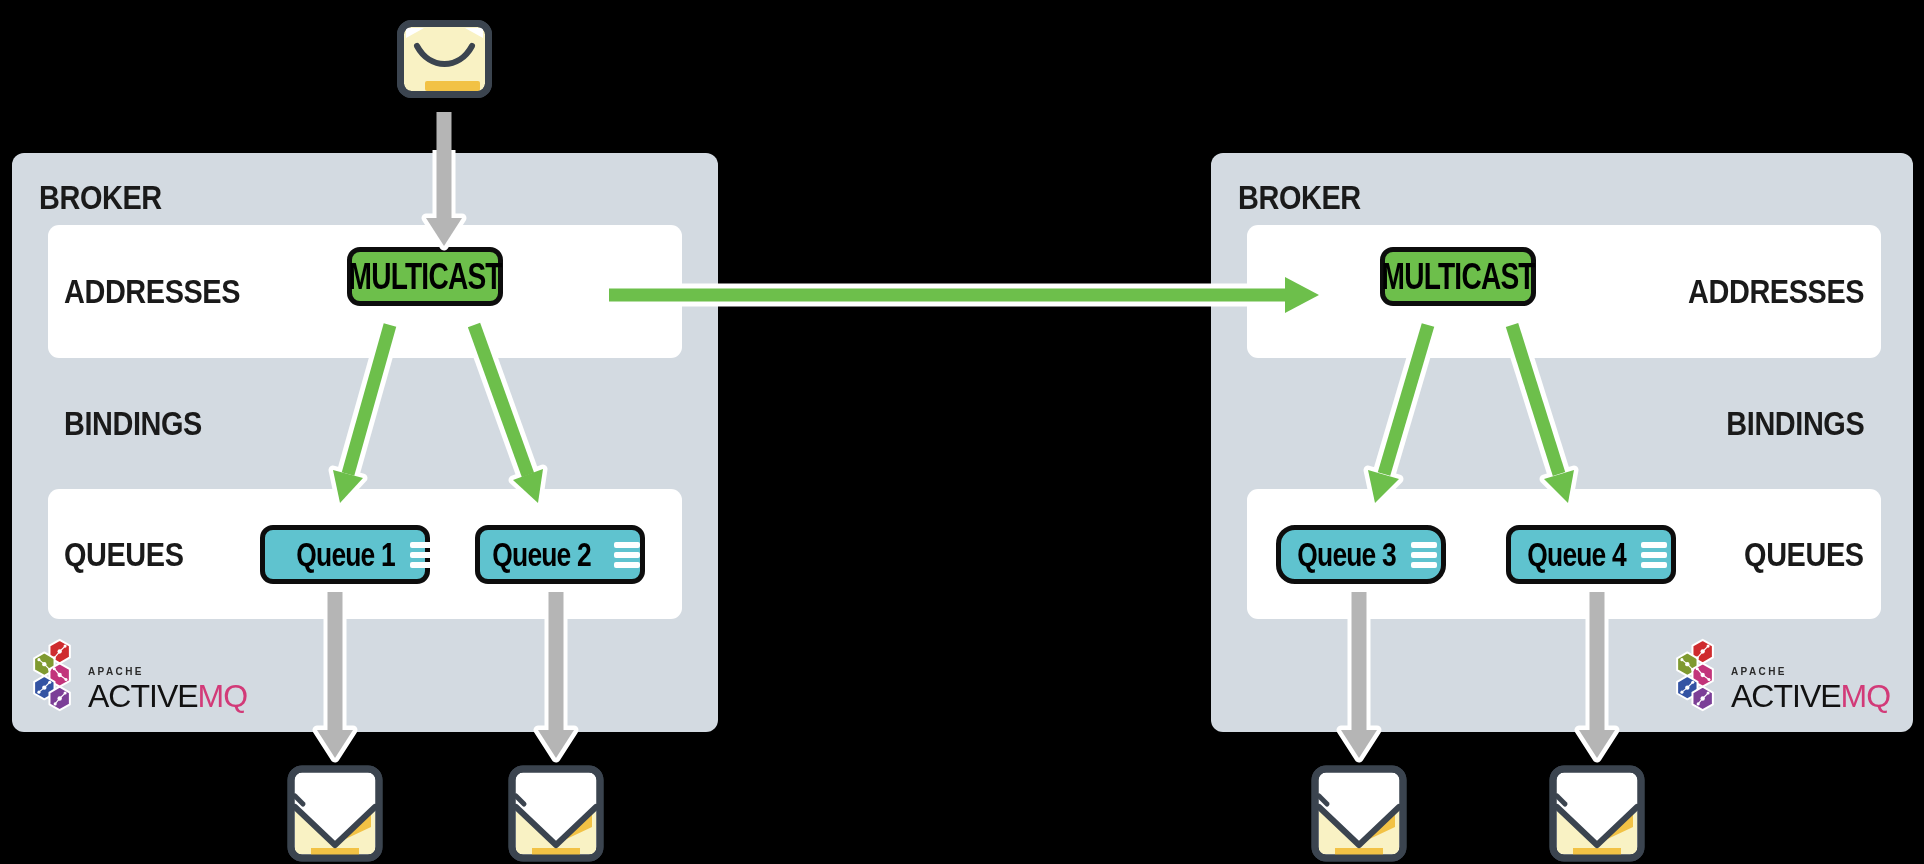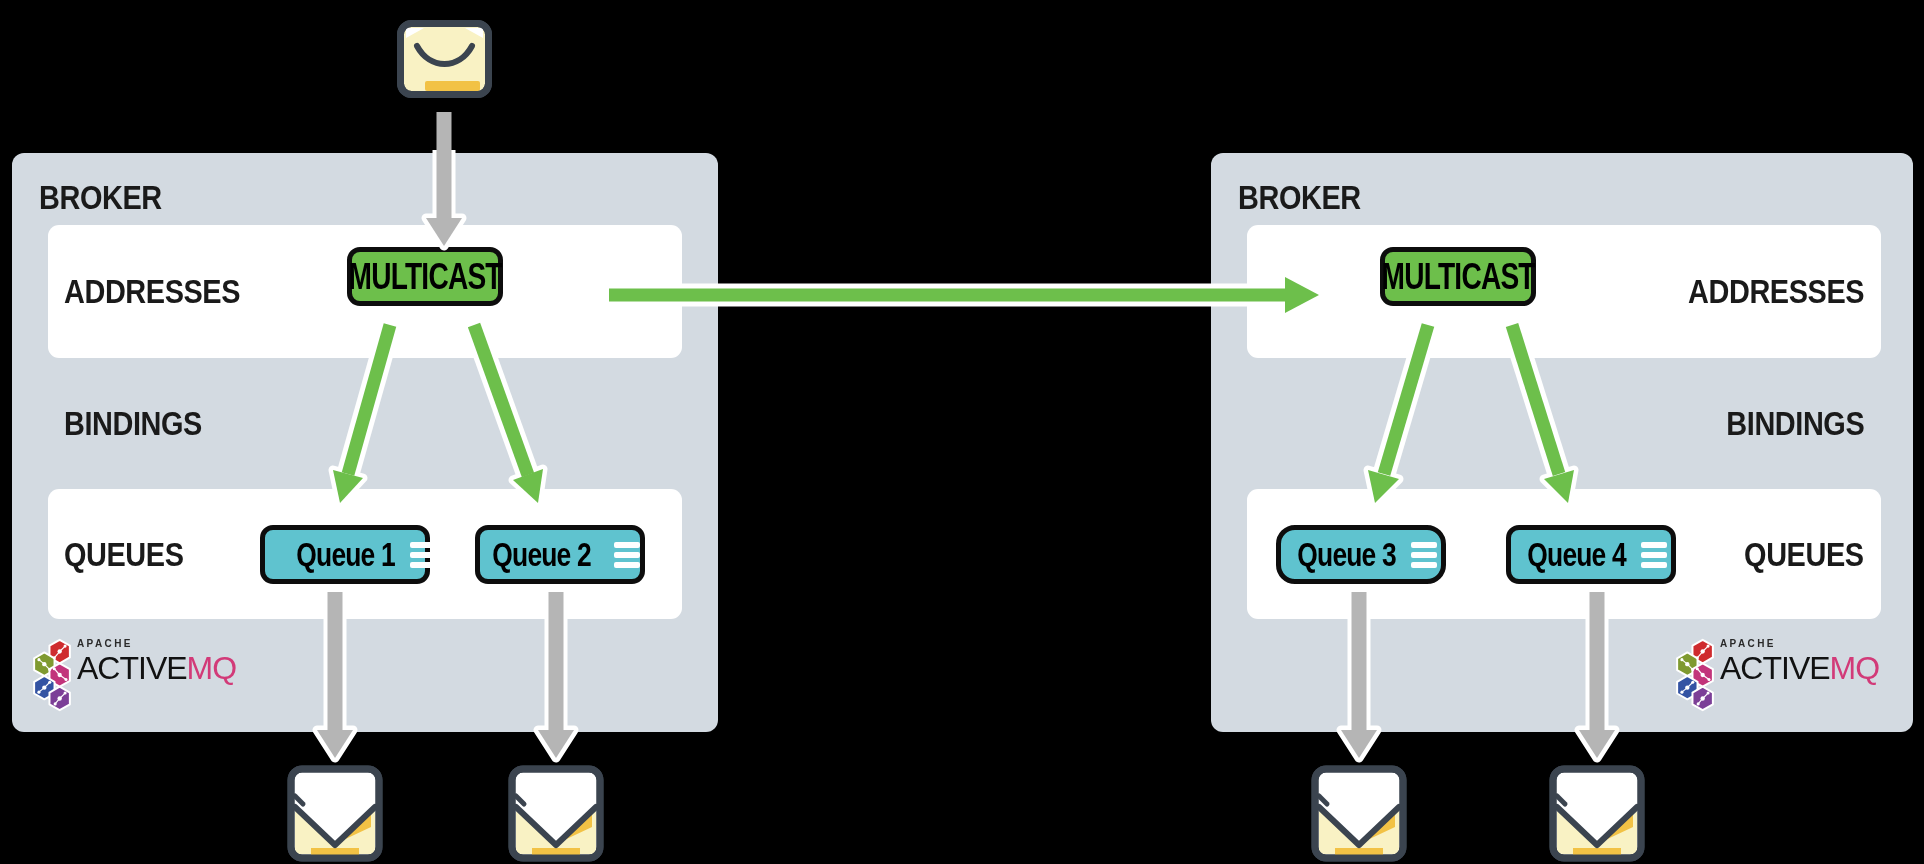--- a/index.html
+++ b/index.html
@@ -42,21 +42,21 @@
 
   .node{position:absolute;display:flex;align-items:center;justify-content:center;
     border:5px solid var(--button-border);border-radius:13px;height:59px;}
   .multicast{top:94px;width:156px;background:var(--multicast-green);align-items:center;}
   .queue{top:372px;width:170px;background:var(--queue-cyan);gap:5px;}
   .node-label{font-size:36px;font-weight:bold;color:#000;transform:scaleX(.78);transform-origin:center;white-space:nowrap;letter-spacing:-1px;}
   .queue .node-label{transform:scaleX(.8);font-size:33px;}
   .hamburger{display:flex;flex-direction:column;gap:4px;margin-left:-2px;}
   .hamburger i{display:block;width:26px;height:6px;background:#fff;border-radius:2px;}
 
-  .logo{position:absolute;display:flex;align-items:flex-start;gap:0;}
+  .logo{position:absolute;display:flex;align-items:flex-end;gap:11px;}
   .logo-apache{font-size:10px;font-weight:bold;letter-spacing:2.4px;color:#2a2a2a;margin-bottom:3px;}
   .logo-word{font-size:32px;font-weight:normal;letter-spacing:-1px;color:#111;line-height:1;white-space:nowrap;}
   .logo-word .mq{color:var(--logo-mq-pink);}
 
   .env{position:absolute;}
   svg{display:block;}
   .arrows{position:absolute;left:0;top:0;pointer-events:none;}
   .casing{stroke:var(--arrow-casing);stroke-width:23;fill:none;}
   .shaft-gray{stroke:var(--arrow-gray);stroke-width:15;fill:none;}
   .shaft-green{stroke:var(--arrow-green);stroke-width:13;fill:none;}

